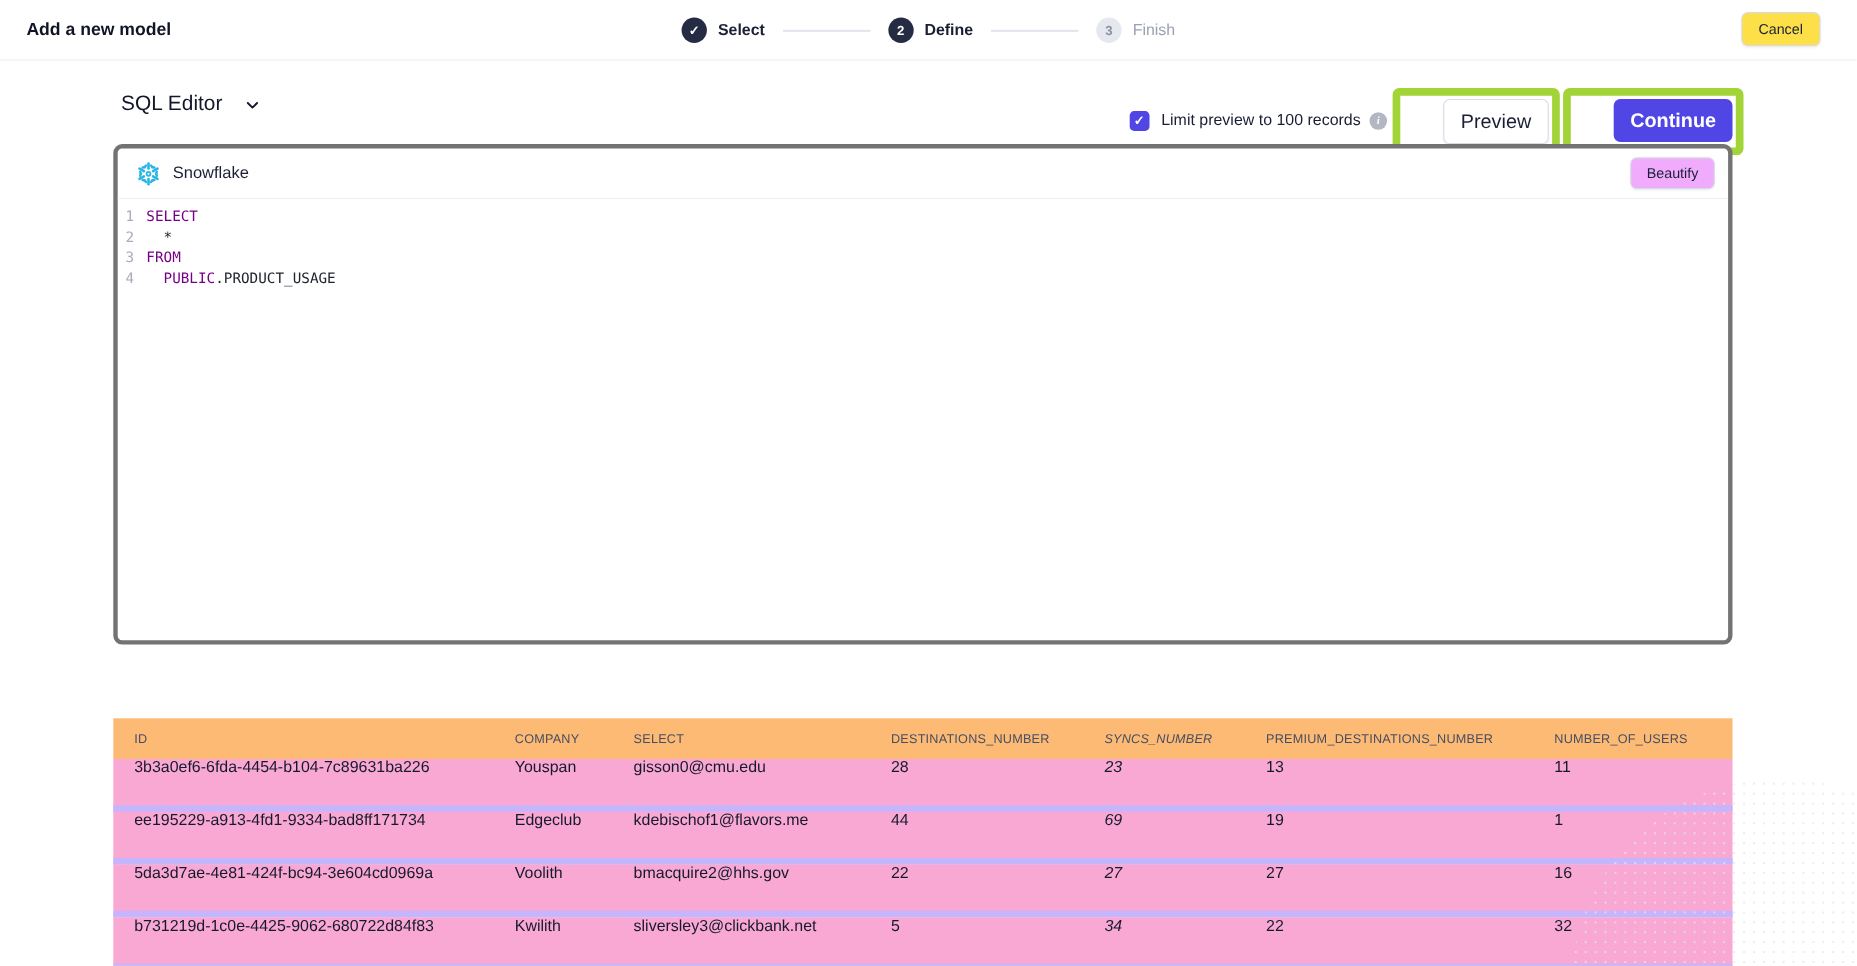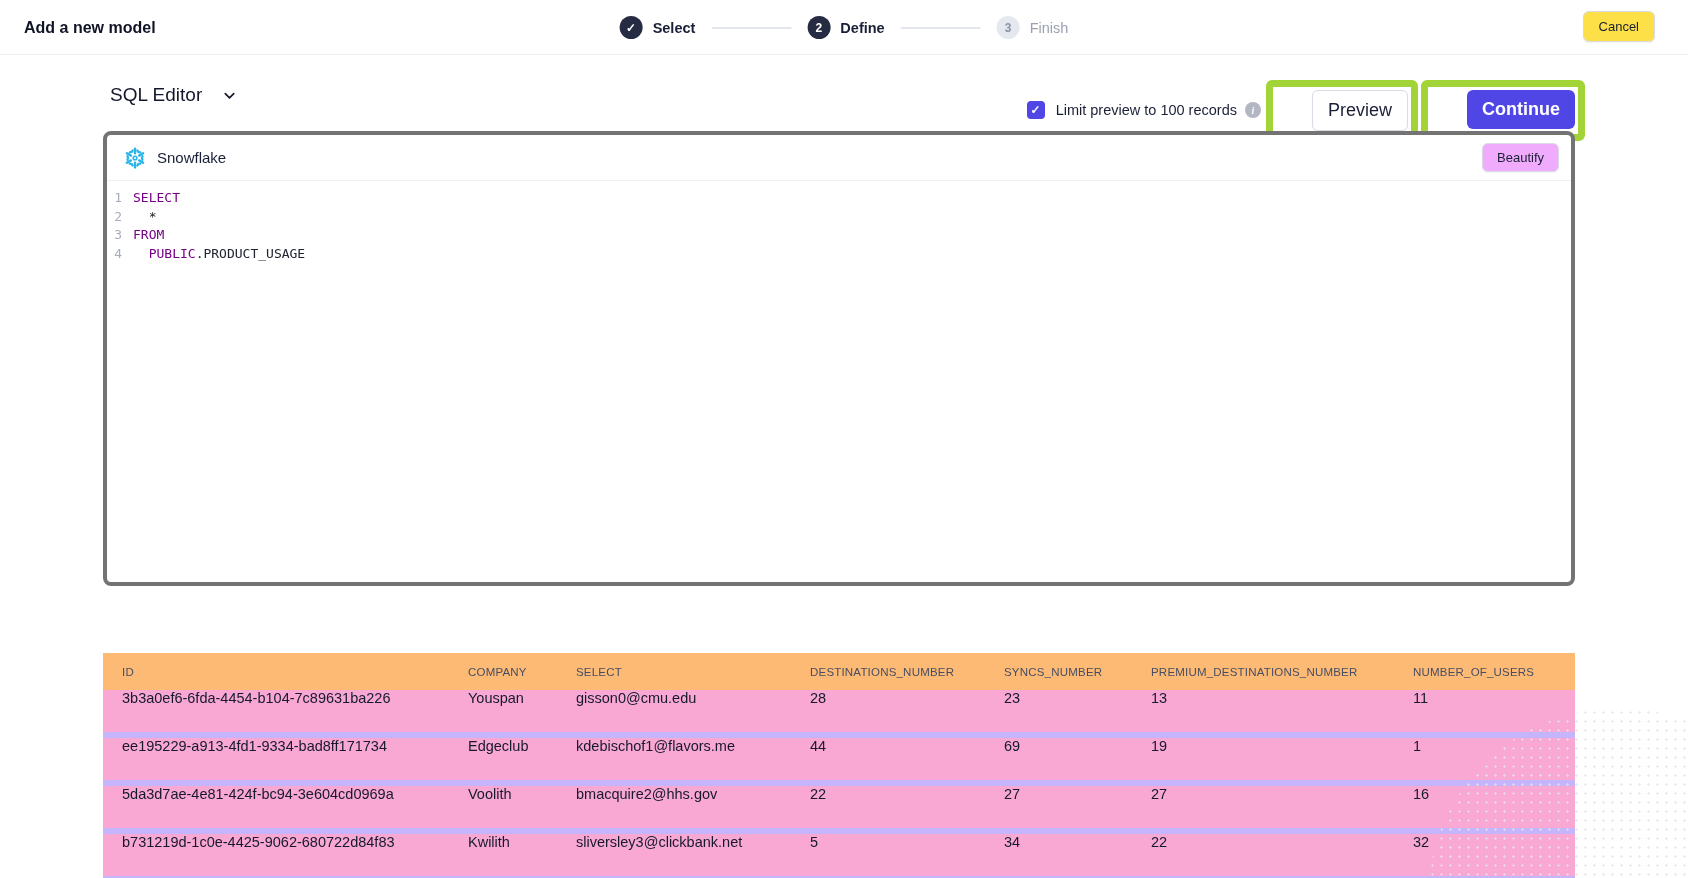--- a/index.html
+++ b/index.html
@@ -74,21 +74,21 @@
   .results { position:absolute; left:103px; top:653px; width:1472px; }
   .thead { display:flex; align-items:center; height:37px; background:#fdba74; }
   .th { font-size:11.5px; font-weight:500; color:#474e63; letter-spacing:.2px; }
   .tr { display:flex; align-items:flex-start; height:48px;
     border-bottom:6px solid #c4b5fd; background:#f9a8d4; }
   .td { font-size:14.5px; color:#16192c; white-space:nowrap; overflow:hidden; }
   .th:nth-child(1), .td:nth-child(1) { flex:0 0 365px; padding-left:19px; }
   .th:nth-child(2), .td:nth-child(2) { flex:0 0 108px; }
   .th:nth-child(3), .td:nth-child(3) { flex:0 0 234px; }
   .th:nth-child(4), .td:nth-child(4) { flex:0 0 194px; }
-  .th:nth-child(5), .td:nth-child(5) { flex:0 0 147px; }
+  .th:nth-child(5), .td:nth-child(5) { flex:0 0 147px;font-style:italic; }
   .th:nth-child(6), .td:nth-child(6) { flex:0 0 262px; }
   .th:nth-child(7), .td:nth-child(7) { flex:0 0 162px; }
 
   
   .dots { position:absolute; right:-120px; bottom:-210px; width:380px; height:380px;
     border-radius:50%;
     background-image:radial-gradient(#e4e5eb 1.3px, rgba(0,0,0,0) 1.3px);
     background-size:9px 9px; opacity:.75; pointer-events:none; }
 </style>
 </head>

